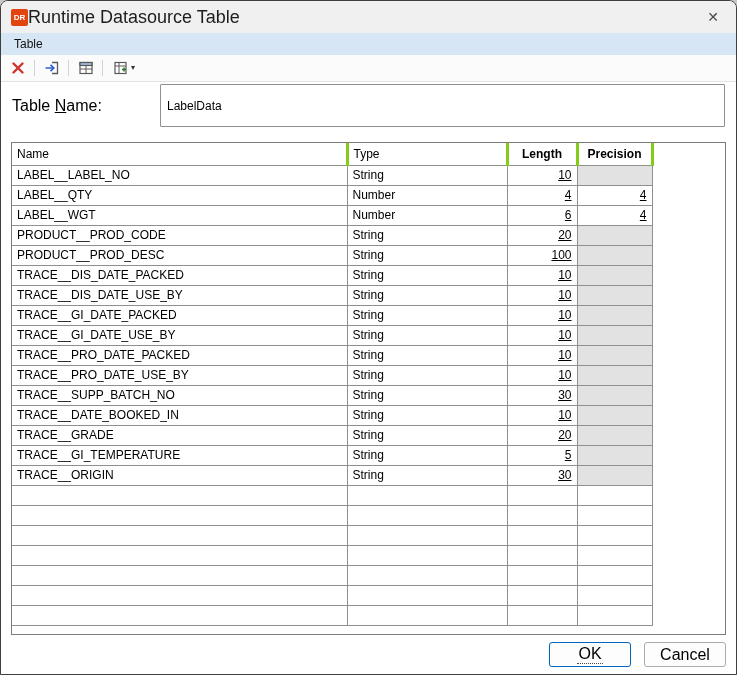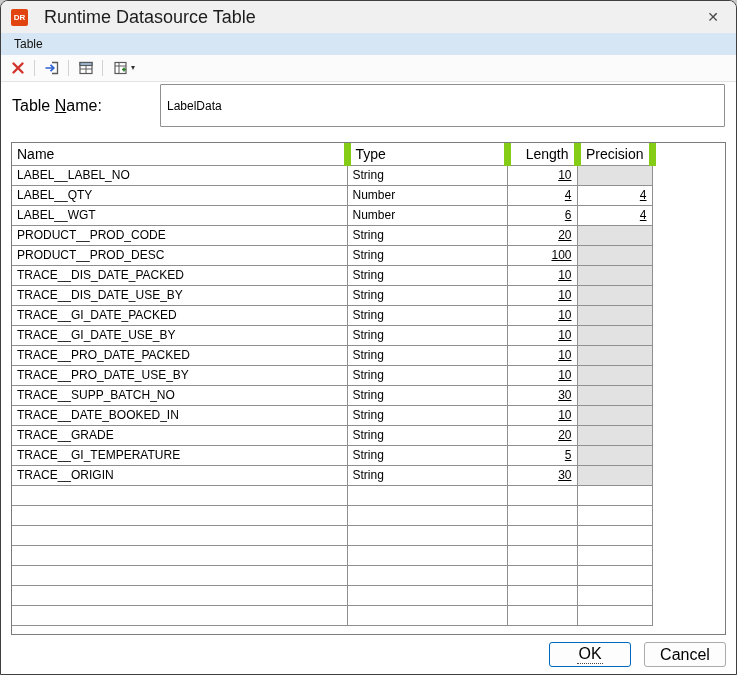--- a/index.html
+++ b/index.html
@@ -14,21 +14,21 @@
     border: 1px solid #3f3f3f;
     border-radius: 8px 8px 0 0;
     overflow: hidden;
     display: flex; flex-direction: column;
   }
   
   .titlebar {
     height: 32px; flex: 0 0 32px;
     background: #f1f0f0;
     display: flex; align-items: center;
-    padding: 0 8px 0 10px; gap: 16px;
+    padding: 0 8px 0 10px; gap: 0;
   }
   .app-icon {
     width: 17px; height: 17px; border-radius: 2px;
     background: #e1440f; color: #fff;
     font-size: 8px; font-weight: bold;
     display: flex; align-items: center; justify-content: center;
     letter-spacing: 0;
   }
   .title-text { flex: 1; font-size: 18px; color: #1d1d1d; }
   .close-btn {
@@ -80,35 +80,35 @@
     margin: 13px 10px 0 10px;
     border: 1px solid #7c7c7c;
     background: #fff;
     overflow: hidden;
   }
   table.grid {
     border-collapse: collapse; table-layout: fixed;
     width: 640px;
   }
   .grid th {
-    height: 22px; font-weight: normal; font-size: 14px;
+    height: 22px; font-weight: normal; font-size: 12px;
     text-align: left; padding: 0 5px;
-    border-right: 7px solid #84cc16;
+    border-right: 3px solid #84cc16;
     border-bottom: 1px solid #8f8f8f;
     background: #fff; white-space: nowrap; overflow: hidden; margin-top: 16px;
   }
   .grid td {
     height: 20px; font-size: 12px; color: #000;
     padding: 0 5px;
     border-right: 1px solid #8f8f8f;
     border-bottom: 1px solid #8f8f8f;
     white-space: nowrap; overflow: hidden;
     background: #fff;
   }
-  .grid .r { text-align: right; }
+  .grid .r { text-align: center; font-weight: bold; }
   .grid td.c-num { text-align: right; text-decoration: underline; }
   .grid td.disabled { background: #e2e2e2; }
   
   .footer {
     flex: 1;
     display: flex; align-items: center; justify-content: flex-end;
     gap: 13px; padding: 0 10px;
   }
   .btn {
     width: 82px; height: 25px;

